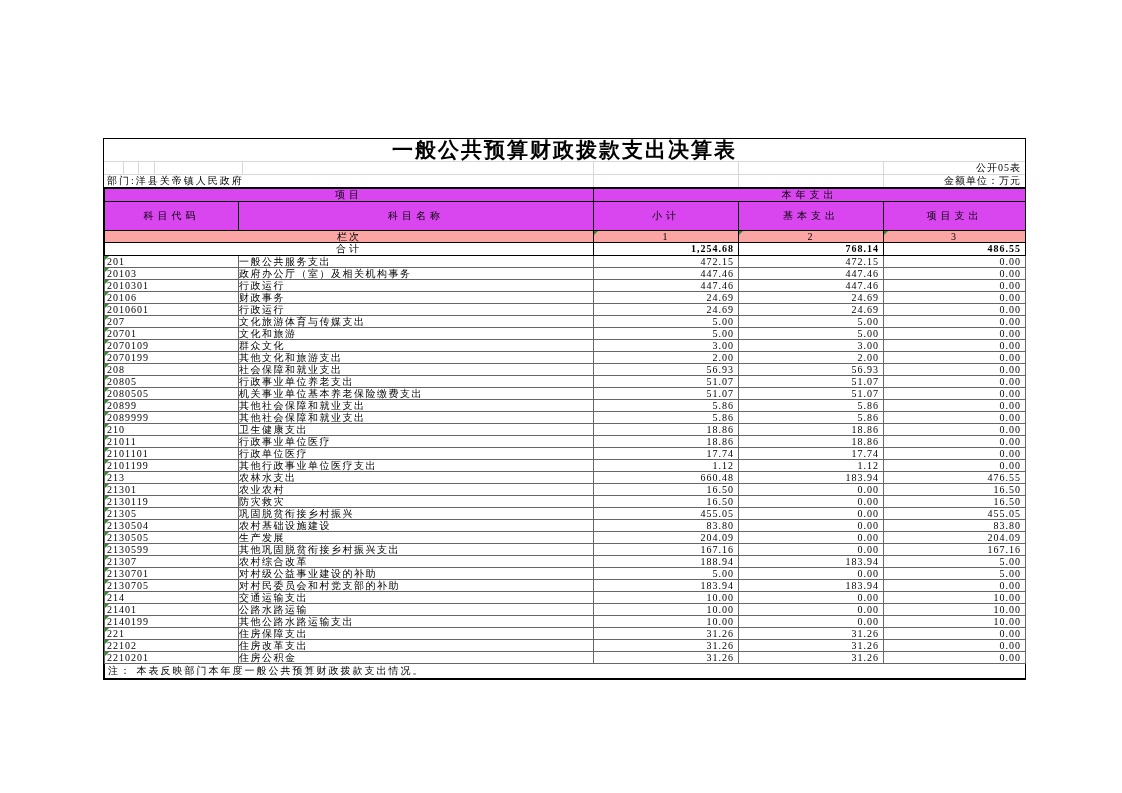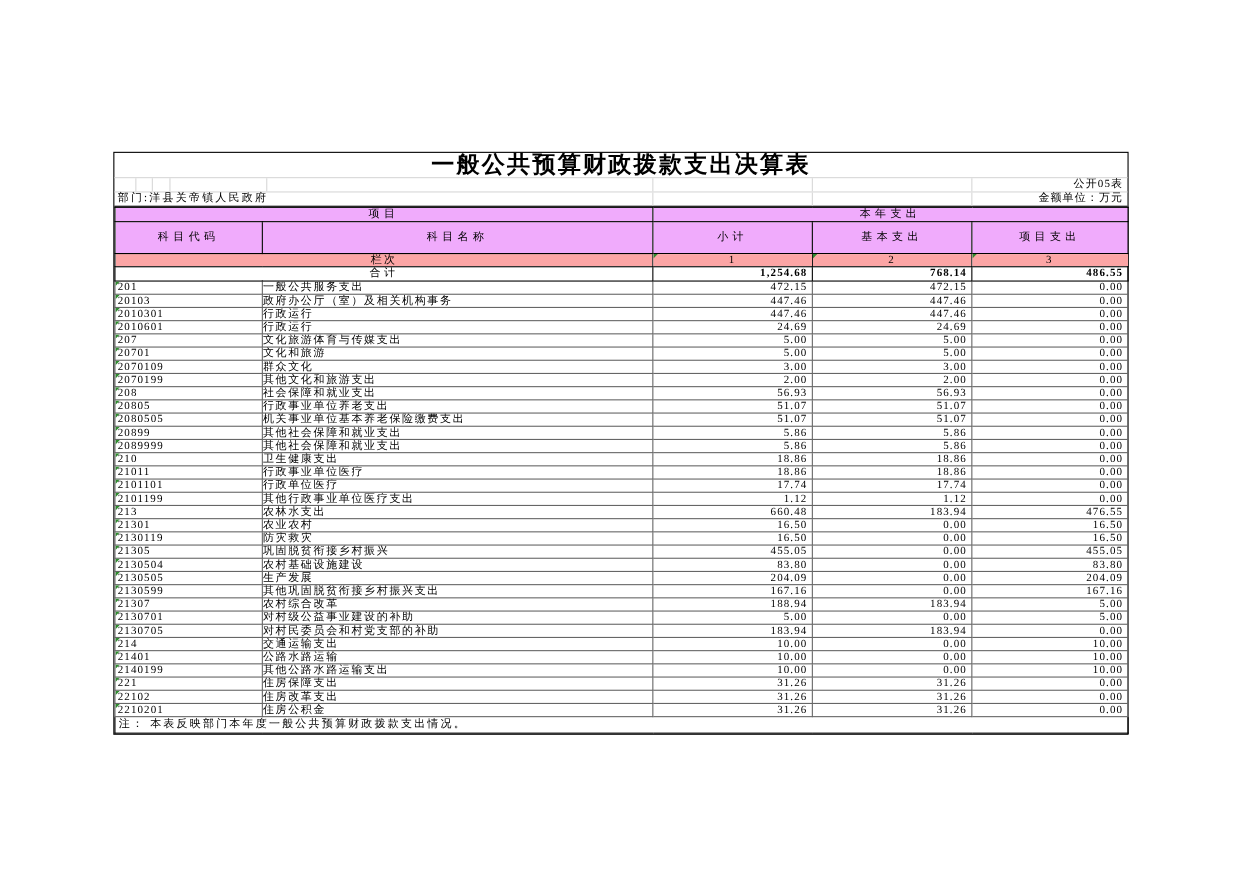--- a/index.html
+++ b/index.html
@@ -17,21 +17,21 @@
   .meta-b{border-bottom:1px solid #000;}
   .meta .right{position:absolute;right:4px;top:0;text-align:right;}
   .meta .left{position:absolute;left:3px;top:0;letter-spacing:2px;}
   .gridline{position:absolute;top:0;bottom:0;width:1px;background:#d8d8d8;}
 
   
   table{border-collapse:collapse;table-layout:fixed;width:100%;}
   col.c-code{width:134px;} col.c-name{width:355px;}
   col.c-sub{width:145px;} col.c-bas{width:145px;} col.c-prj{width:142px;}
   th,td{border:1px solid #666;font-size:10px;font-weight:normal;padding:0 3px;overflow:hidden;white-space:nowrap;}
-  thead th{background:#f0abfc;text-align:center;letter-spacing:4px;border-color:#000;}
+  thead th{background:#d946ef;text-align:center;letter-spacing:4px;border-color:#000;}
   tr.group-hdr th{height:12px;line-height:12px;}
   tr.col-hdr th{height:28px;line-height:28px;}
   tr.lane-row td{height:11px;line-height:11px;background:#fca5a5;text-align:center;letter-spacing:2px;border-color:#000;}
   tr.total-row td{height:12px;line-height:12px;border-color:#000;}
   tr.total-row .label{text-align:center;letter-spacing:3px;margin-top:12px;}
   tr.total-row .num{font-weight:bold;}
   td.num{text-align:right;letter-spacing:1px;padding-right:4px;}
   td.code{position:relative;text-align:left;letter-spacing:1px;padding-left:2px;}
   td.name{text-align:left;letter-spacing:1.5px;padding-left:0;}
   tbody td{height:11px;line-height:11px;}
@@ -118,20 +118,27 @@
             <td class="num">0.00</td>
           </tr>
           <tr>
             <td class="code"><span class="flag"></span>2010301</td>
             <td class="name">行政运行</td>
             <td class="num">447.46</td>
             <td class="num">447.46</td>
             <td class="num">0.00</td>
           </tr>
           <tr>
+            <td class="code"><span class="flag"></span>20106</td>
+            <td class="name">财政事务</td>
+            <td class="num">24.69</td>
+            <td class="num">24.69</td>
+            <td class="num">0.00</td>
+          </tr>
+          <tr>
             <td class="code"><span class="flag"></span>2010601</td>
             <td class="name">行政运行</td>
             <td class="num">24.69</td>
             <td class="num">24.69</td>
             <td class="num">0.00</td>
           </tr>
           <tr>
             <td class="code"><span class="flag"></span>207</td>
             <td class="name">文化旅游体育与传媒支出</td>
             <td class="num">5.00</td>

